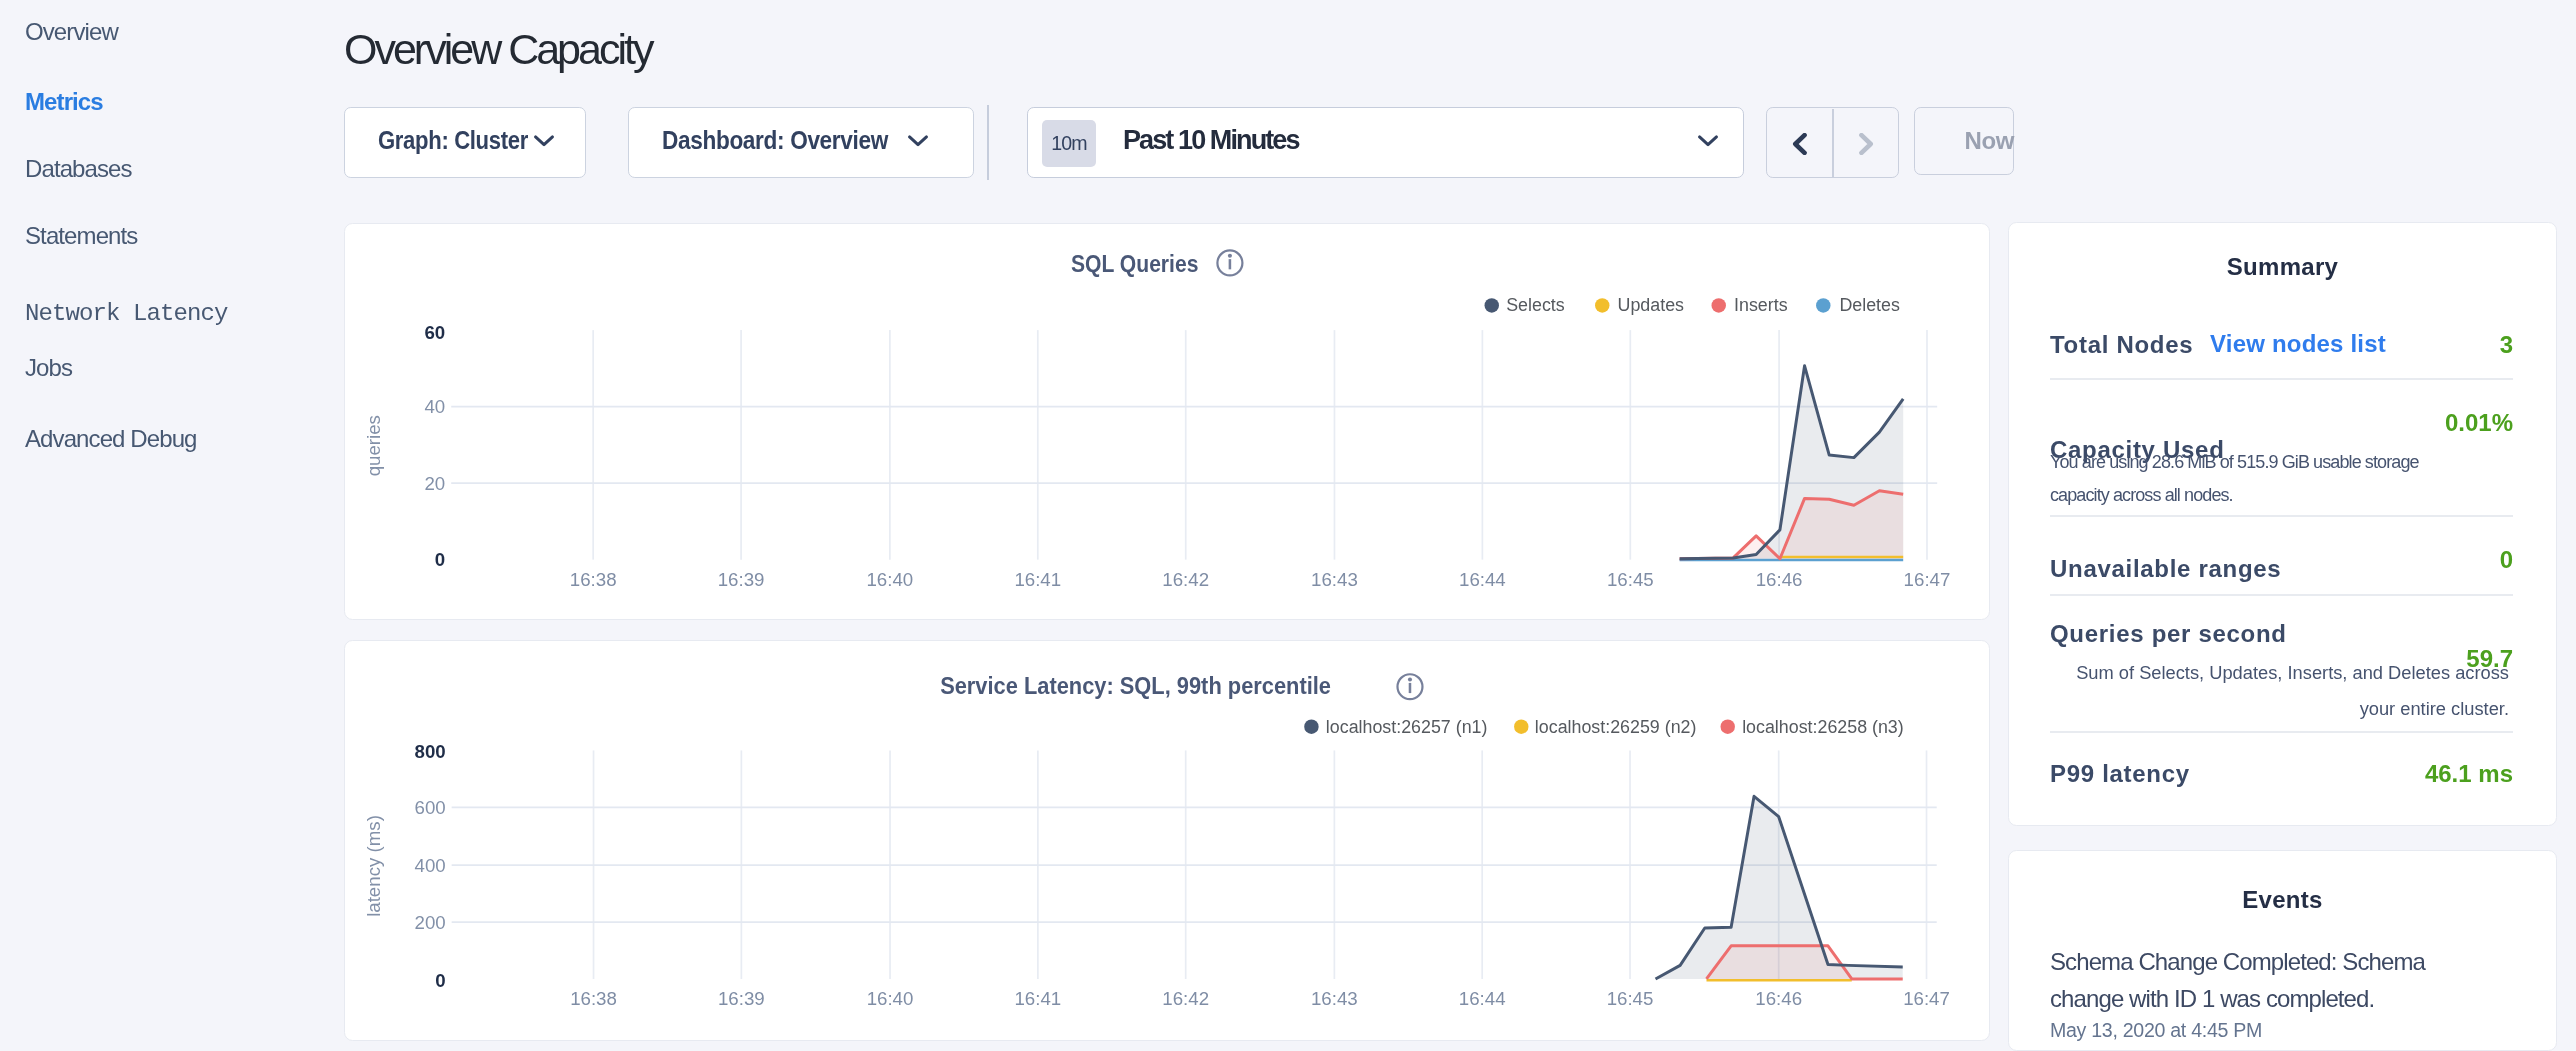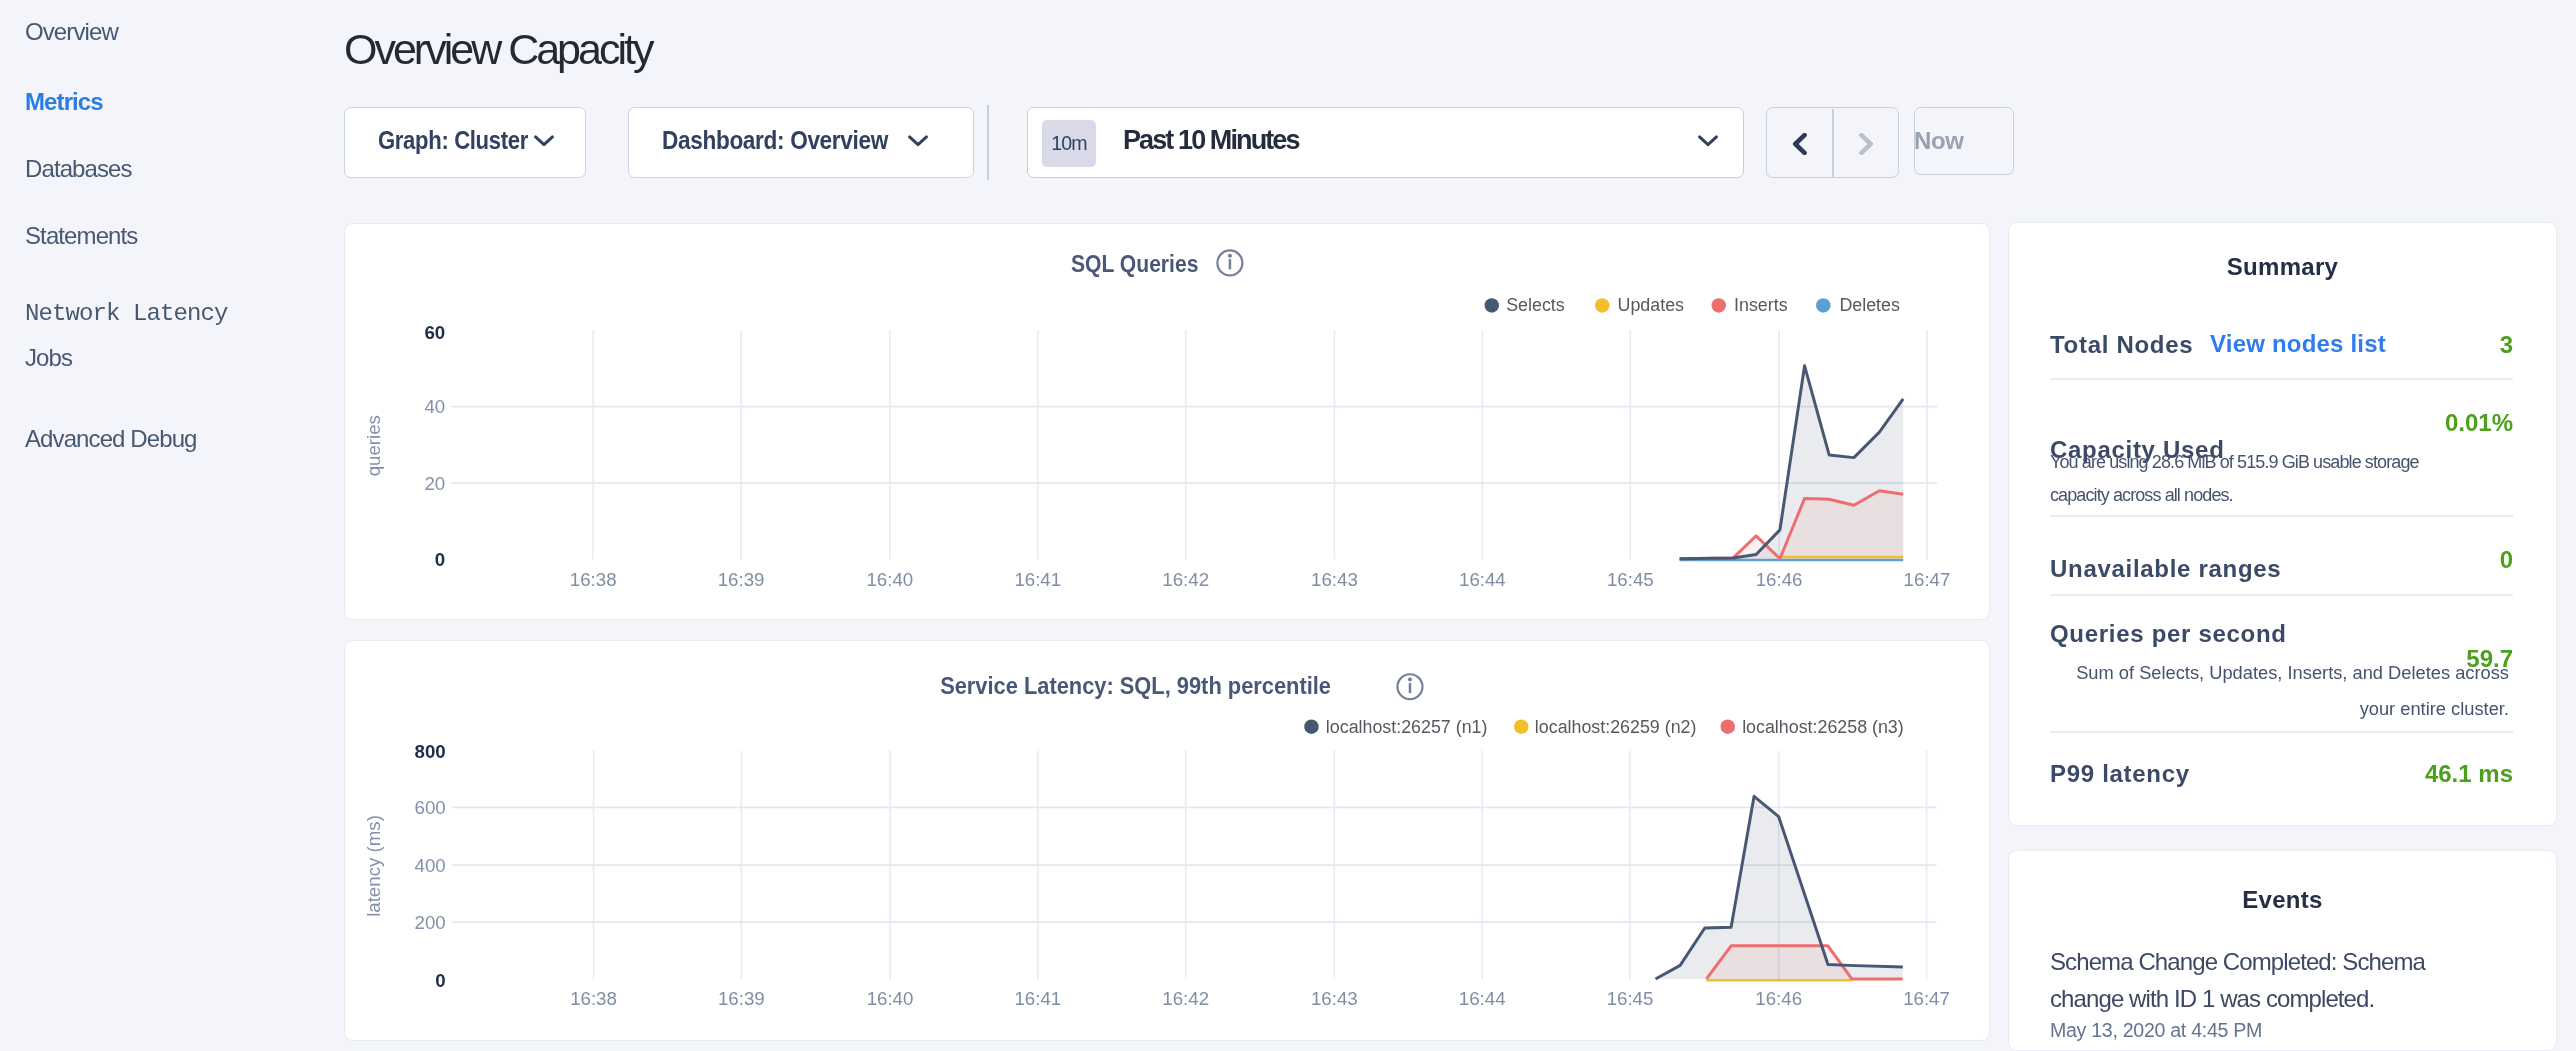--- a/index.html
+++ b/index.html
@@ -17,21 +17,21 @@
   .sdiv { position:absolute; left:43px; right:43px; height:1.7px; background:#e8ebf0; }
 </style>
 </head>
 <body>
 
 <div class="navitem" style="top:17px;">Overview</div>
 <div class="navitem" style="top:87px; color:#2a7de1; font-weight:bold;">Metrics</div>
 <div class="navitem" style="top:154px;">Databases</div>
 <div class="navitem" style="top:221px;">Statements</div>
 <div class="navitem" style="top:299px;font-family:Liberation Mono, monospace;">Network Latency</div>
-<div class="navitem" style="top:343px;">Jobs</div>
+<div class="navitem" style="top:353px;">Jobs</div>
 <div class="navitem" style="top:424px;">Advanced Debug</div>
 
 <div class="abs" style="left:344px; top:25px; font-size:43px; line-height:48px; color:#242a33; letter-spacing:-3px;">Overview Capacity</div>
 
 <div class="ctl" style="left:344px; width:242px;"></div>
 <div class="ctltxt" style="left:378px; top:125px;"><span class="cx" style="transform:scaleX(0.85);">Graph: Cluster</span></div>
 <svg class="abs" style="left:533px; top:134px;" width="22" height="13.6" viewBox="0 0 26 16">
     <polyline points="3,3.5 13,12.5 23,3.5" fill="none" stroke="#32415f" stroke-width="3.6" stroke-linecap="round" stroke-linejoin="round"></polyline>
   </svg>
 
@@ -53,21 +53,21 @@
 
 <div class="ctl ghost" style="left:1766px; width:133px;"></div>
 <div class="abs" style="left:1832px; top:109px; width:1.7px; height:68px; background:#c9cfdd;"></div>
 <svg class="abs" style="left:1789px; top:133px;" width="21" height="22" viewBox="0 0 25 26">
     <polyline points="18.5,2.5 7.5,13 18.5,23.5" fill="none" stroke="#2c3a55" stroke-width="5.5" stroke-linecap="round" stroke-linejoin="round"></polyline>
   </svg>
 <svg class="abs" style="left:1856px; top:133px;" width="21" height="22" viewBox="0 0 25 26">
     <polyline points="6.5,2.5 17.5,13 6.5,23.5" fill="none" stroke="#b9c0cd" stroke-width="5.5" stroke-linecap="round" stroke-linejoin="round"></polyline>
   </svg>
 <div class="ctl ghost" style="left:1914px; width:100px; height:68px;"></div>
-<div class="abs" style="left:1914px; top:107px; width:100px; height:64px; line-height:68px; text-align:left; font-weight:bold; font-size:24px; color:#9aa1b1; letter-spacing:-0.4px;">Now</div>
+<div class="abs" style="left:1914px; top:107px; width:100px; height:64px; line-height:68px; text-align:right; font-weight:bold; font-size:24px; color:#9aa1b1; letter-spacing:-0.4px;">Now</div>
 
 <div class="panel" style="left:344px; top:223px; width:1646px; height:397px;"></div>
 <svg class="abs" style="left:344px; top:223px;" width="1646" height="397" viewBox="0 0 1936 467">
   <text x="930" y="57.5" text-anchor="middle" font-size="28" font-weight="bold" fill="#4a5877" textLength="150" lengthAdjust="spacingAndGlyphs">SQL Queries</text>
   <circle cx="1042" cy="47" r="14.7" fill="none" stroke="#77809b" stroke-width="2.6"></circle>
   <line x1="1042" y1="42.5" x2="1042" y2="54.5" stroke="#77809b" stroke-width="3"></line>
   <circle cx="1042" cy="38.5" r="2.4" fill="#77809b"></circle>
 
   <g font-size="21" fill="#55595e">
     <circle cx="1350" cy="97" r="8.5" fill="#475872"></circle>

